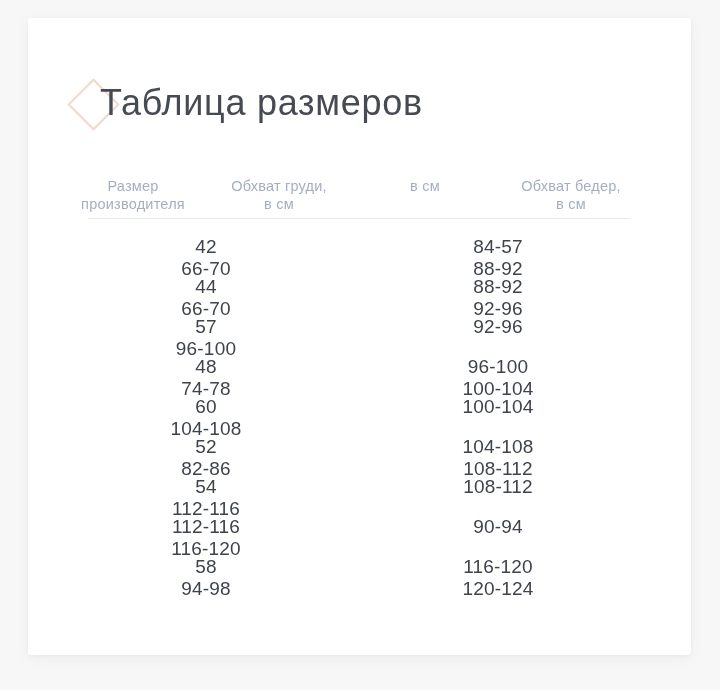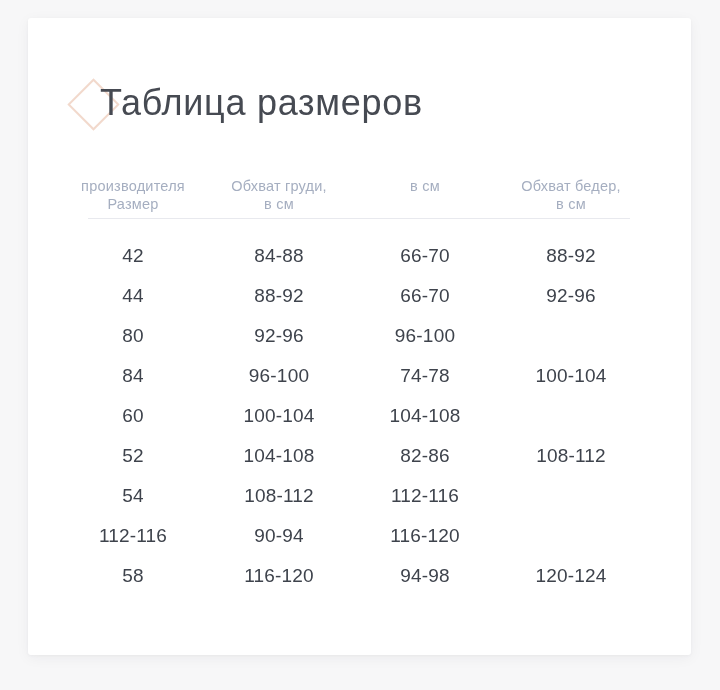--- a/index.html
+++ b/index.html
@@ -83,21 +83,21 @@
     width:542px; height:1px;
     background:var(--divider-color);
   }
   .tbody{
     position:absolute;
     left:0; top:218px;
     width:584px;
   }
   .tr{
     display:grid;
-    grid-template-columns:repeat(4,1fr);
+    grid-template-columns:repeat(2,1fr);
     height:40px;
     align-items:center;
   }
   .td{
     text-align:center;
     color:var(--cell-color);
     font-size:19px;
     font-weight:300;
     letter-spacing:0.01em;
   }
@@ -109,58 +109,58 @@
   <div class="card">
 
     <div class="title-wrap">
       <span class="diamond"></span>
       <h1 class="title">Таблица размеров</h1>
     </div>
 
     <div class="table">
       <div class="thead">
         <div class="th">
+          <span>Размер</span>
           <span>производителя</span>
-          <span>Размер</span>
         </div>
         <div class="th">
           <span>Обхват груди,</span>
           <span>в см</span>
         </div>
         <div class="th">
           <span>в см</span>
         </div>
         <div class="th">
           <span>Обхват бедер,</span>
           <span>в см</span>
         </div>
       </div>
 
       <div class="divider"></div>
 
       <div class="tbody" id="tbody">
           <div class="tr">
             <div class="td">42</div>
-            <div class="td">84-88</div>
+            <div class="td">84-57</div>
             <div class="td">66-70</div>
             <div class="td">88-92</div>
           </div>
           <div class="tr">
             <div class="td">44</div>
             <div class="td">88-92</div>
             <div class="td">66-70</div>
             <div class="td">92-96</div>
           </div>
           <div class="tr">
-            <div class="td">80</div>
+            <div class="td">57</div>
             <div class="td">92-96</div>
             <div class="td">96-100</div>
           </div>
           <div class="tr">
-            <div class="td">84</div>
+            <div class="td">48</div>
             <div class="td">96-100</div>
             <div class="td">74-78</div>
             <div class="td">100-104</div>
           </div>
           <div class="tr">
             <div class="td">60</div>
             <div class="td">100-104</div>
             <div class="td">104-108</div>
           </div>
           <div class="tr">

